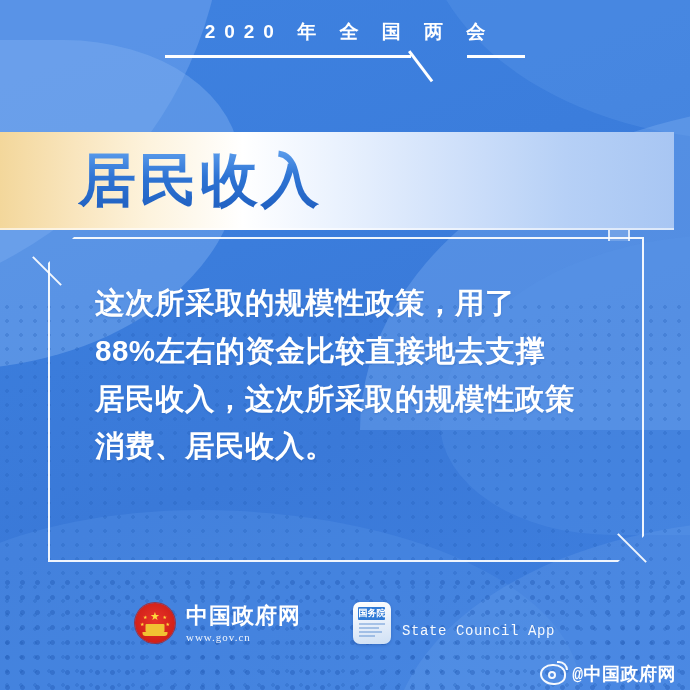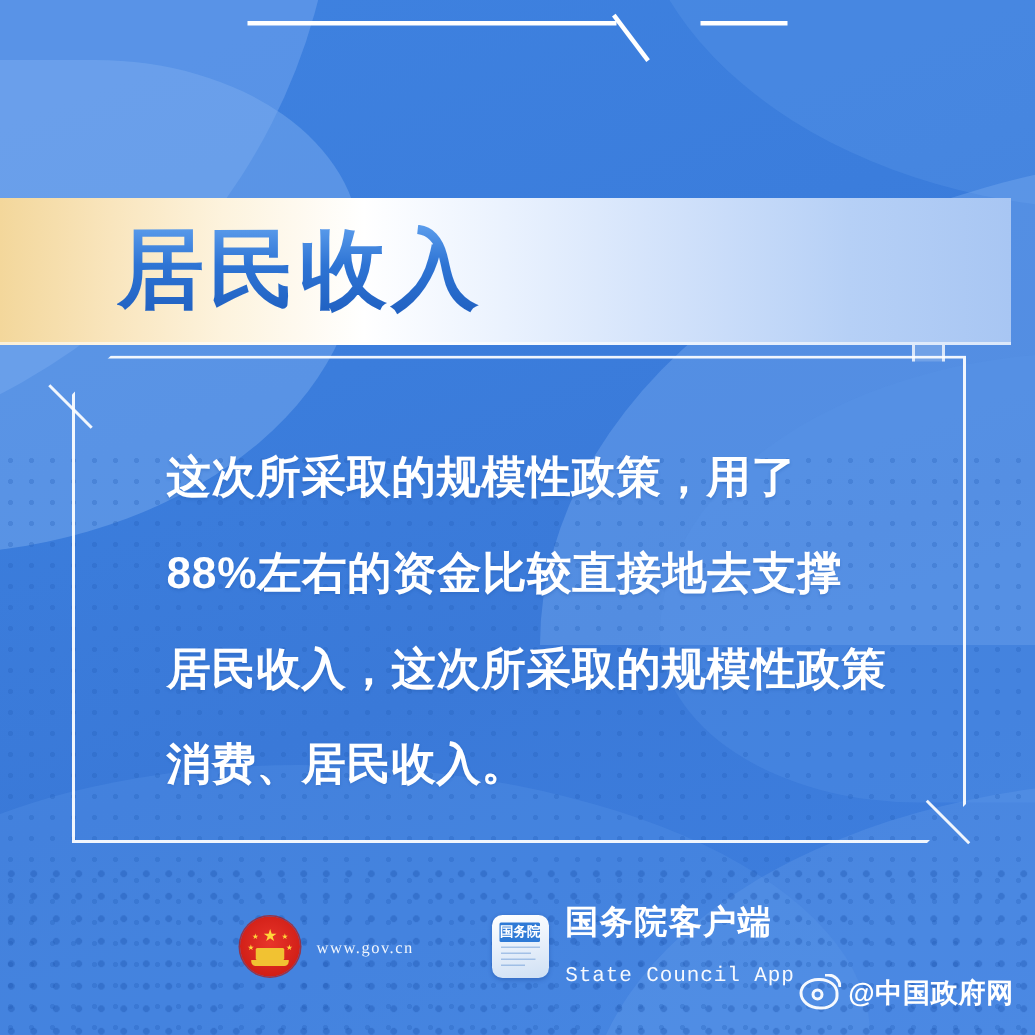--- a/index.html
+++ b/index.html
@@ -261,21 +261,21 @@
     left: 47px;
     right: 34px;
     top: 42px;
     color: #ffffff;
     font-size: 29.5px;
     font-weight: bold;
     line-height: 1.62;
     letter-spacing: .5px;
     text-shadow: 0 1px 2px rgba(30,85,170,.30);
   }
-  .body-text p { margin: 16px; }
+  .body-text p { margin: 0; }
 
   
   .footer {
     position: absolute;
     left: 0; right: 0;
     bottom: 0;
     height: 110px;
     z-index: 6;
   }
   .footer-logos {
@@ -396,24 +396,25 @@
     color: rgba(255,255,255,.95);
     font-size: 14px;
     letter-spacing: .6px;
     margin-top: 16px;
     font-family: Liberation Mono, monospace;
   }
 
   .watermark {
     position: absolute;
     right: 14px;
-    bottom: 16px;
+    bottom: 4px;
     display: flex;
     align-items: center;
     gap: 6px;
+    font-family: Liberation Mono, monospace;
   }
   .weibo-icon {
     width: 26px;
     height: 21px;
     border-radius: 50% 50% 45% 55%;
     border: 2.2px solid rgba(255,255,255,.95);
     position: relative;
     box-sizing: border-box;
   }
   .weibo-icon:before {
@@ -450,20 +451,21 @@
   <div class="wave wave-topleft2"></div>
   <div class="wave wave-topright2"></div>
   <div class="wave wave-topright"></div>
   <div class="wave wave-midright"></div>
   <div class="wave wave-bottom"></div>
   <div class="wave wave-bottomright"></div>
   <div class="dots"></div>
   <div class="dots-footer"></div>
 
   <div class="header">
+    <div class="header-eyebrow">2020 年 全 国 两 会</div>
     <div class="header-rule">
       <div class="rule-long"></div>
       <div class="rule-diag"></div>
       <div class="rule-short"></div>
     </div>
   </div>
 
   <div class="band">
     <div class="band-title">居民收入</div>
     <div class="band-underline"></div>
@@ -489,36 +491,36 @@
       <div class="logo-group">
         <div class="emblem">
           <span class="star-big">★</span>
           <span class="star-sm s1">★</span>
           <span class="star-sm s2">★</span>
           <span class="star-sm s3">★</span>
           <span class="star-sm s4">★</span>
           <span class="gate"></span>
         </div>
         <div class="logo-text">
+          <div class="cn">中国政府网</div>
           <div class="sub">www.gov.cn</div>
         </div>
       </div>
 
       <div class="logo-group">
         <div class="app-icon">
           <div class="app-icon-badge">国务院</div>
           <div class="app-icon-lines">
             <i></i>
             <i></i>
             <i></i>
             <i></i>
           </div>
         </div>
         <div class="logo-text">
-          <div class="cn">国务院客户端</div>
           <div class="sub-en">State Council App</div>
         </div>
       </div>
 
     </div>
 
     <div class="watermark">
       <span class="weibo-icon"></span>
       <span class="watermark-text">@中国政府网</span>
     </div>

